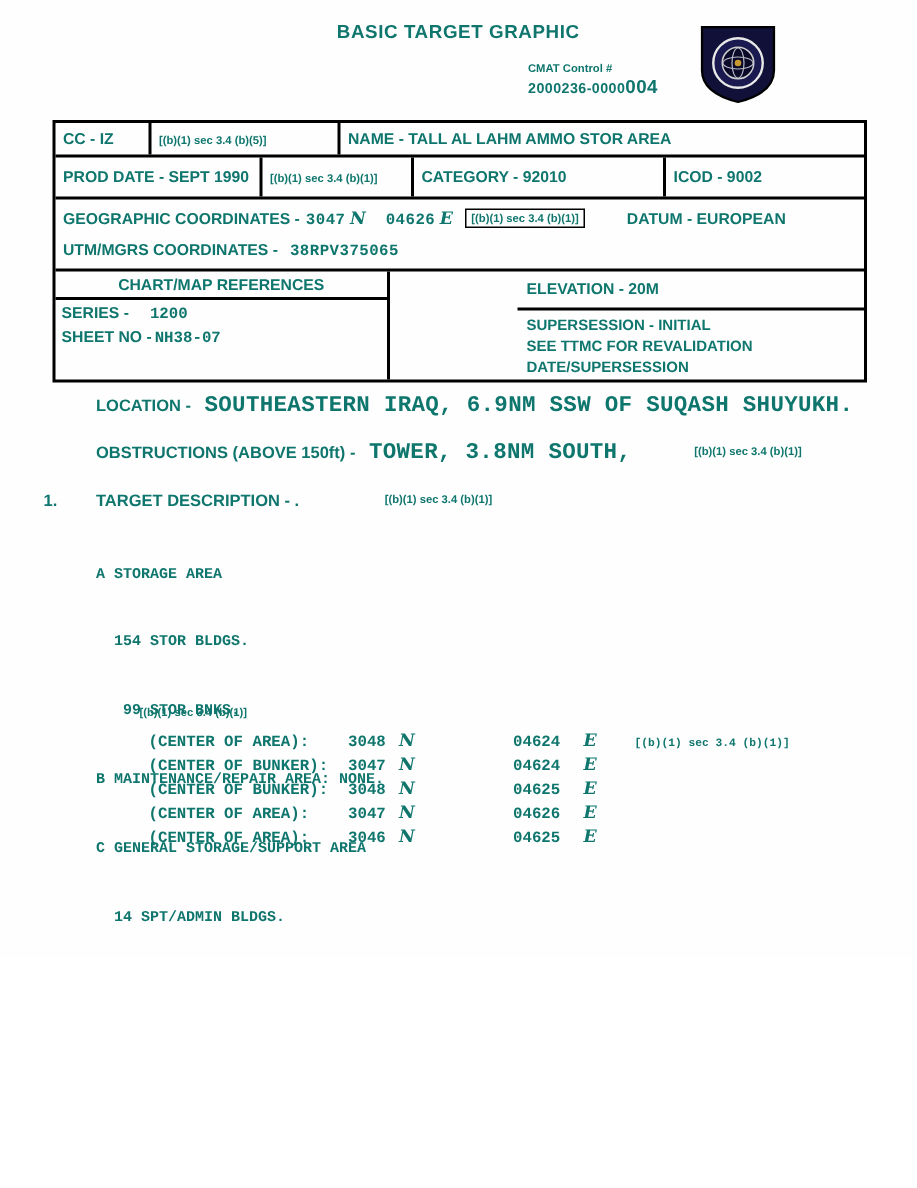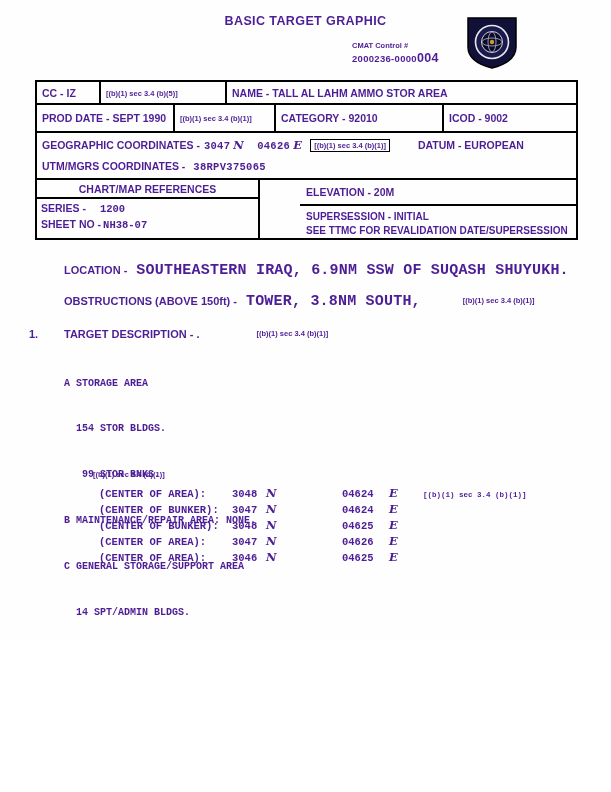--- a/index.html
+++ b/index.html
@@ -1,34 +1,34 @@
 <!DOCTYPE html>
 <html><head>
 <meta charset="utf-8">
 <style>
   * { margin:0; padding:0; box-sizing:border-box; }
   html,body { background:#ffffff; }
   .page {
     position:relative; width:611px; height:639px; background:#fefefe;
-    font-family:"Liberation Sans", sans-serif; color:#4c1d95; overflow:hidden;
+    font-family:"Liberation Sans", sans-serif; color:#0f766e; overflow:hidden;
   }
   .doc-title {
     position:absolute; top:14px; left:0; width:100%; text-align:center;
     font-size:12.5px; font-weight:bold; letter-spacing:.4px;
   }
   .cmat { position:absolute; top:41px; left:352px; }
   .cmat-label { font-size:7.5px; font-weight:bold; }
   .cmat-number { font-size:9.5px; font-weight:bold; letter-spacing:.3px; margin-top:1px; }
   .cmat-suffix { font-size:12.5px; }
   .seal { position:absolute; top:16px; left:466px; width:52px; height:54px; }
 
   
   .doc-table { position:absolute; top:80px; left:35px; width:543px; border:2px solid #000; font-size:10.5px; }
   .trow { display:flex; border-bottom:2px solid #000; }
-  .trow:last-child { border-bottom:none; }
+  .trow:last-child { border-bottom:none;gap:45px; }
   .cell { border-right:2px solid #000; padding:5px 5px 4px; }
   .cell:last-child { border-right:none; }
   .bold { font-weight:bold; }
   .mono { font-family:"Liberation Mono", monospace; font-weight:bold; }
   .redact { font-size:7.5px; font-weight:600; white-space:nowrap; }
   .boxed { border:1px solid #000; padding:1px 3px; }
   .hand { font-family:"DejaVu Serif", serif; font-style:italic; font-size:11.5px; font-weight:bold; }
 
   .r1 .c1 { width:64px; font-weight:bold; }
   .r1 .c2 { width:126px; display:flex; align-items:center; }

